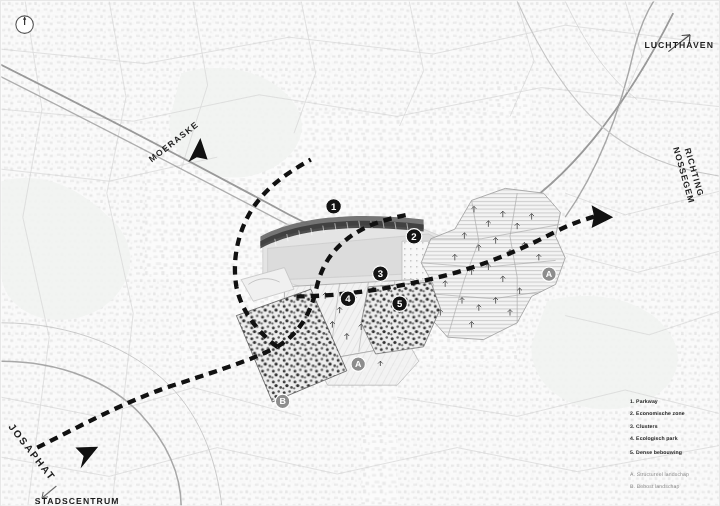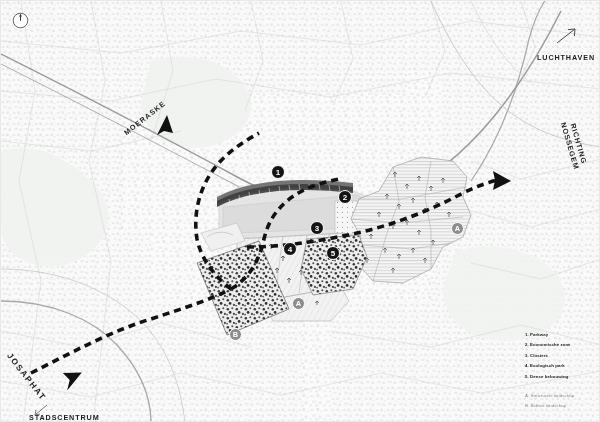--- a/index.html
+++ b/index.html
@@ -42,21 +42,21 @@
     white-space: nowrap;
     transform-origin: left center;
   }
   #label-moeraske {
     left: 124px;
     top: 128px;
     transform: rotate(-38deg);
   }
   #label-luchthaven {
     left: 536px;
-    top: 52px;
+    top: 32px;
     letter-spacing: 0.9px;
   }
   #label-richting {
     left: 566px;
     top: 112px;
     transform: rotate(74deg);
     text-align: center;
     line-height: 8.6px;
     letter-spacing: 0.9px;
   }

